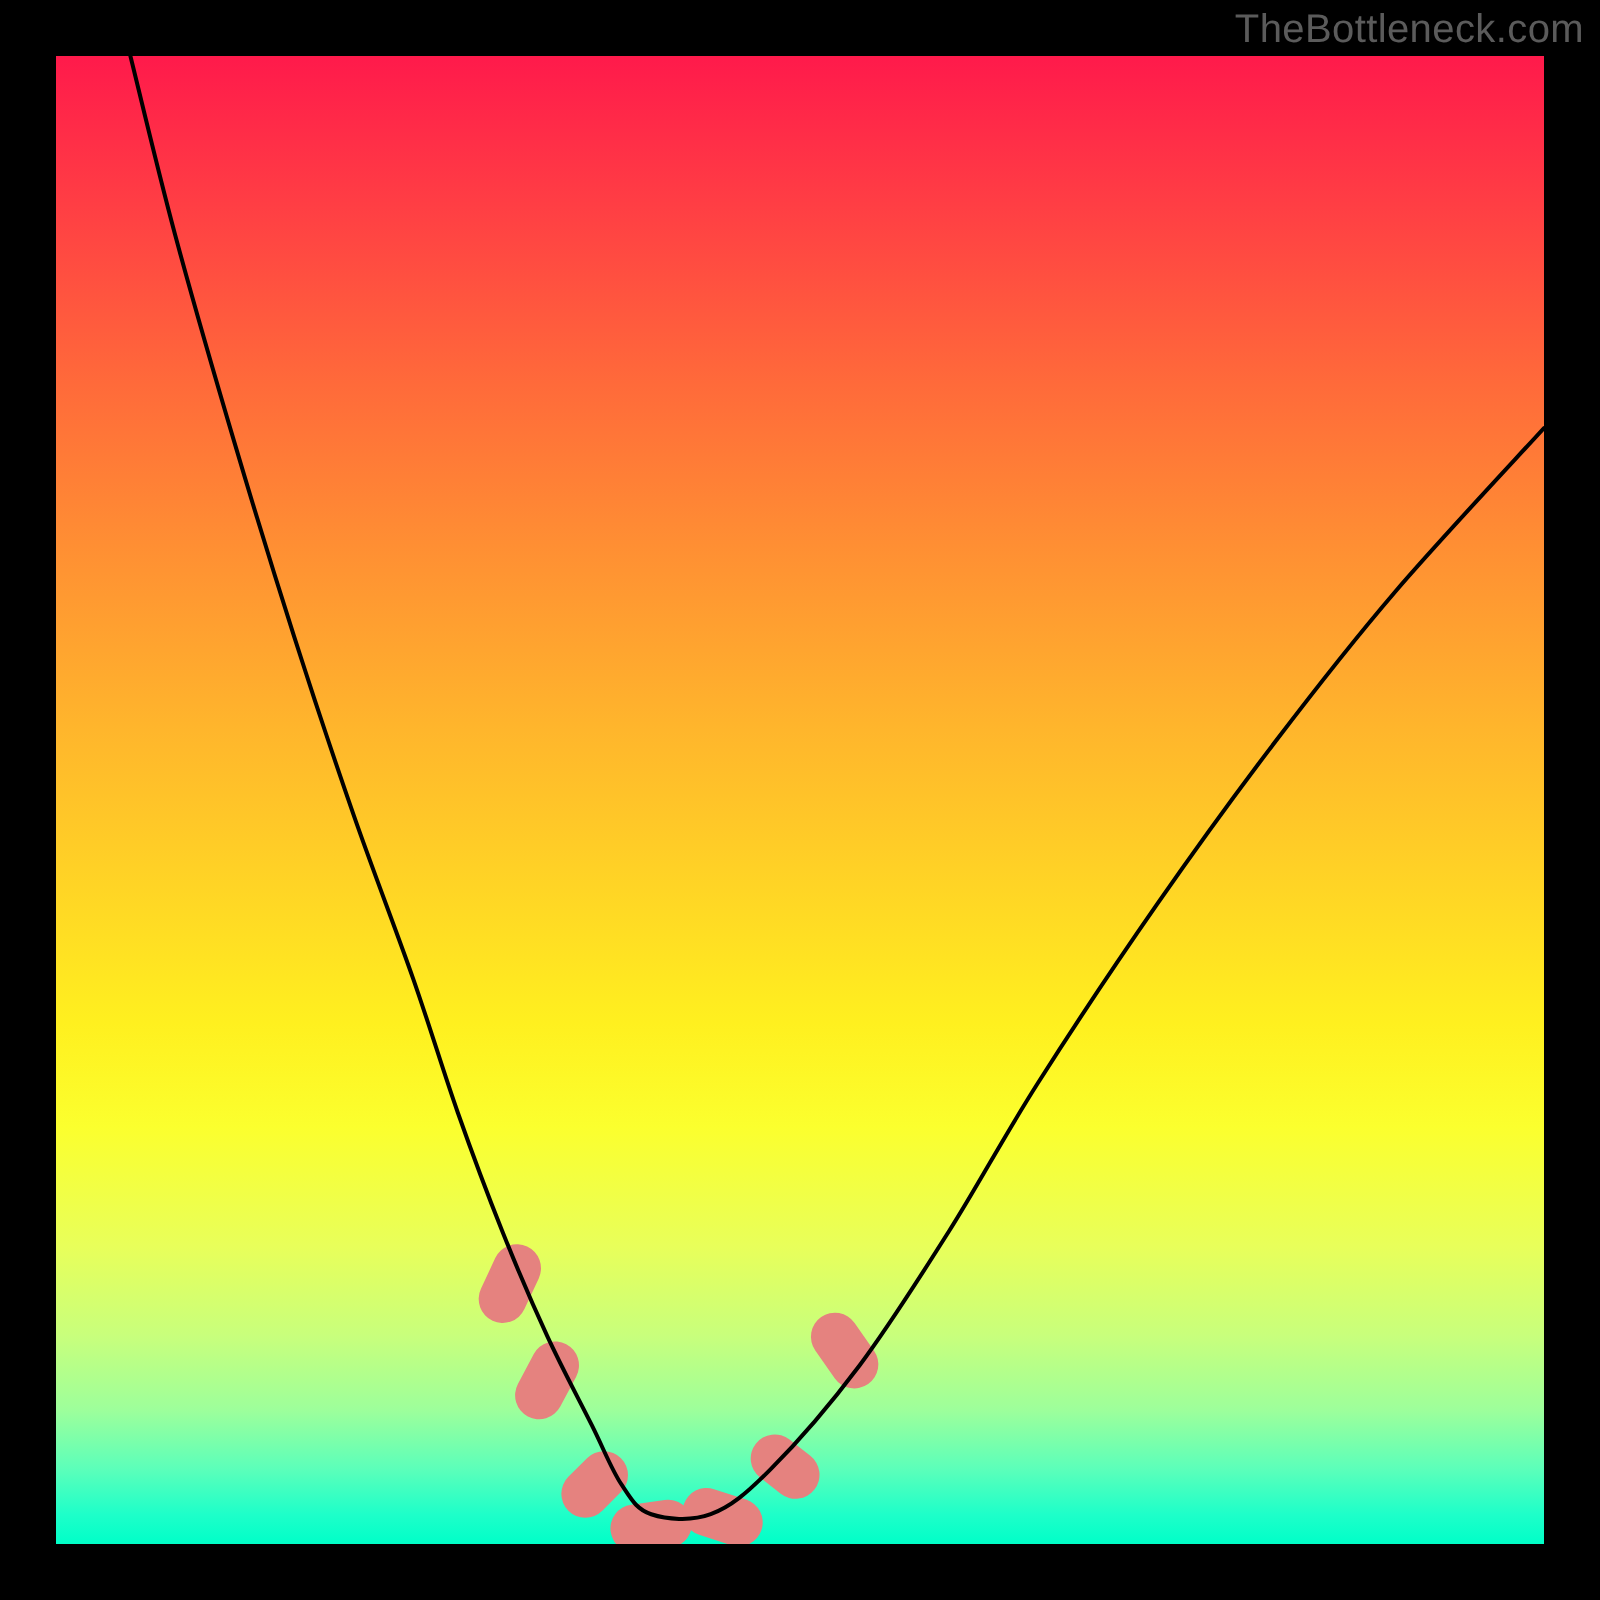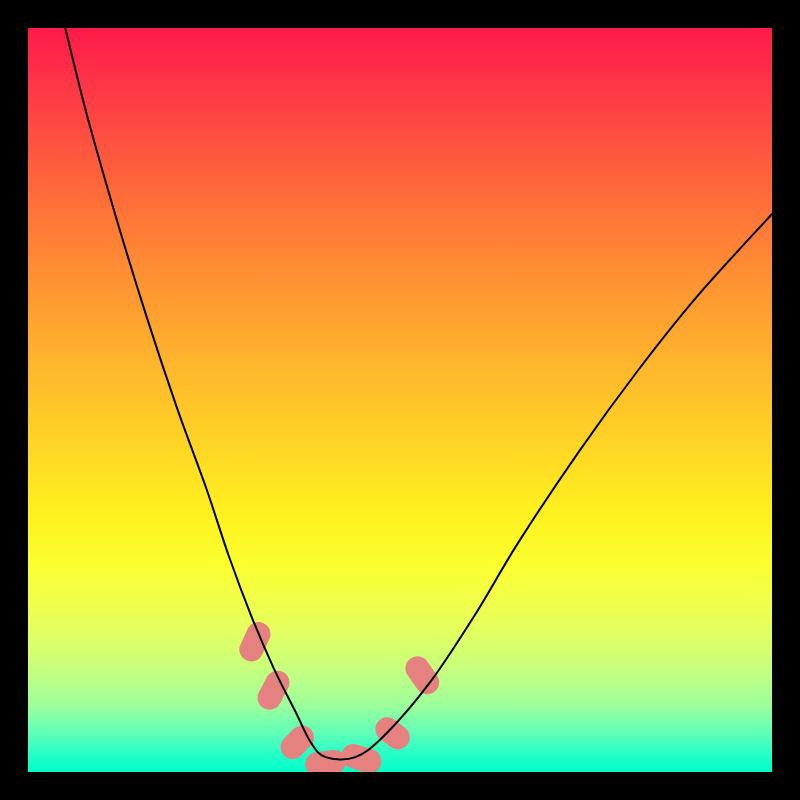--- a/index.html
+++ b/index.html
@@ -57,20 +57,21 @@
     top: 0;
     left: 0;
     width: 744px;
     height: 744px;
   }
 </style>
 </head>
 <body>
 
 <div class="frame">
+  <div class="watermark">TheBottleneck.com</div>
   <div class="plot">
     <svg class="curve" viewBox="0 0 744 744" preserveAspectRatio="none">
       <g id="markers-layer">
           <rect x="206.45999999999998" y="601.8" width="40.92" height="24" rx="12" ry="12" fill="#e5827f" transform="rotate(-65 226.92 613.8)"></rect>
           <rect x="225.06" y="650.16" width="40.92" height="24" rx="12" ry="12" fill="#e5827f" transform="rotate(-62 245.52 662.16)"></rect>
           <rect x="250.72800000000004" y="702.24" width="37.2" height="24" rx="12" ry="12" fill="#e5827f" transform="rotate(-45 269.32800000000003 714.24)"></rect>
           <rect x="277.14000000000004" y="723.072" width="40.92" height="24" rx="12" ry="12" fill="#e5827f" transform="rotate(-8 297.6 735.072)"></rect>
           <rect x="312.852" y="718.608" width="40.92" height="24" rx="12" ry="12" fill="#e5827f" transform="rotate(18 333.31199999999995 730.608)"></rect>
           <rect x="345.96" y="693.312" width="37.2" height="24" rx="12" ry="12" fill="#e5827f" transform="rotate(38 364.56 705.312)"></rect>
           <rect x="373.86" y="635.28" width="40.92" height="24" rx="12" ry="12" fill="#e5827f" transform="rotate(55 394.32 647.28)"></rect>

